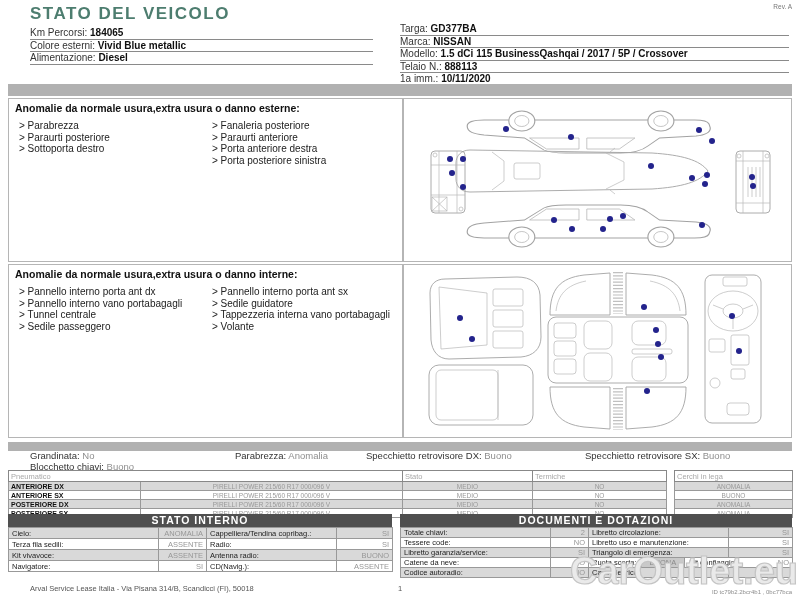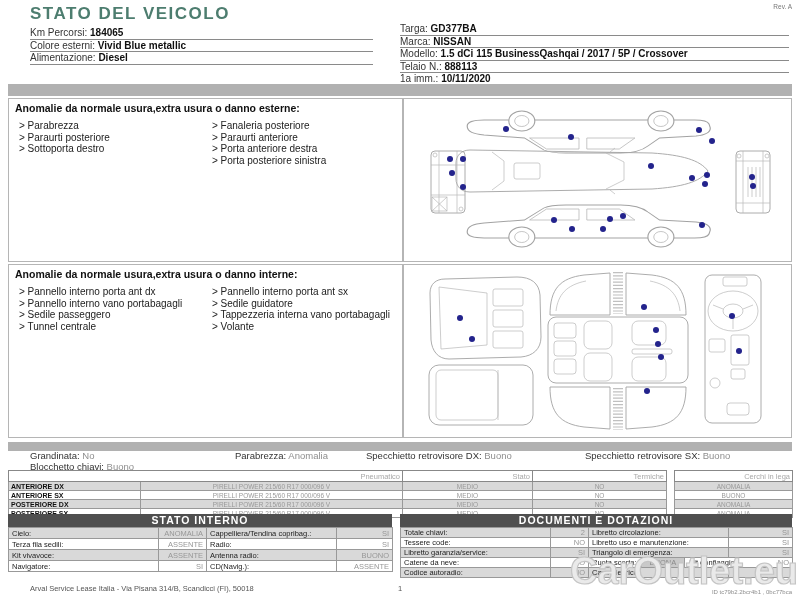--- a/index.html
+++ b/index.html
@@ -41,21 +41,21 @@
   .status-line{position:absolute;left:0;width:800px;font-size:9.5px;height:11px;}
   .sl1{top:450px;} .sl2{top:461px;}
   .status-item{position:absolute;white-space:nowrap;}
   .status-item .lbl{color:#333;}
   .status-item .val{color:#8f8f8f;}
 
   
   .tyres{position:absolute;left:8px;top:470px;width:784px;height:46px;}
   table.tt{border-collapse:collapse;table-layout:fixed;position:absolute;top:0;border:1px solid #555;background:#fff;}
   .tt td{border:1px solid #999;height:8px;padding:0 2px;white-space:nowrap;overflow:hidden;}
-  .tt td.th{color:#a8a8a8;text-align:right;font-size:7.5px;height:10px;background:#fff;border:1px solid #888;}
+  .tt td.th{color:#a8a8a8;text-align:left;font-size:7.5px;height:10px;background:#fff;border:1px solid #888;}
   .tt td.pos{font-weight:bold;font-size:7px;color:#111;}
   .tt td.desc,.tt td.val{color:#999;text-align:center;font-size:6.5px;}
   .tt tr.alt td{background:#d9d9d9;}
 
   
   .tbl-head{position:absolute;height:13px;background:#4f4f4f;color:#fff;font-weight:bold;
             font-size:10.5px;text-align:center;letter-spacing:1px;line-height:13px;}
   .head-si{left:8px;top:514px;width:384px;}
   .head-doc{left:400px;top:514px;width:392px;}
   table.bt{border-collapse:collapse;table-layout:fixed;position:absolute;background:#fff;border:1px solid #777;}
@@ -186,22 +186,22 @@
           <circle cx="298" cy="126" r="3" fill="#23238c"></circle>
         </g>
     </svg>
   </div>
 
   <div class="panel int-left">
     <div class="panel-title">Anomalie da normale usura,extra usura o danno interne:</div>
     <div class="anom-col col-a">
         <div class="anom-item">&gt; Pannello interno porta ant dx</div>
         <div class="anom-item">&gt; Pannello interno vano portabagagli</div>
+        <div class="anom-item">&gt; Tunnel centrale</div>
         <div class="anom-item">&gt; Sedile passeggero</div>
-        <div class="anom-item">&gt; Tunnel centrale</div>
       </div>
     <div class="anom-col col-b">
         <div class="anom-item">&gt; Pannello interno porta ant sx</div>
         <div class="anom-item">&gt; Sedile guidatore</div>
         <div class="anom-item">&gt; Tappezzeria interna vano portabagagli</div>
         <div class="anom-item">&gt; Volante</div>
       </div>
   </div>
 
   <div class="panel int-right">

